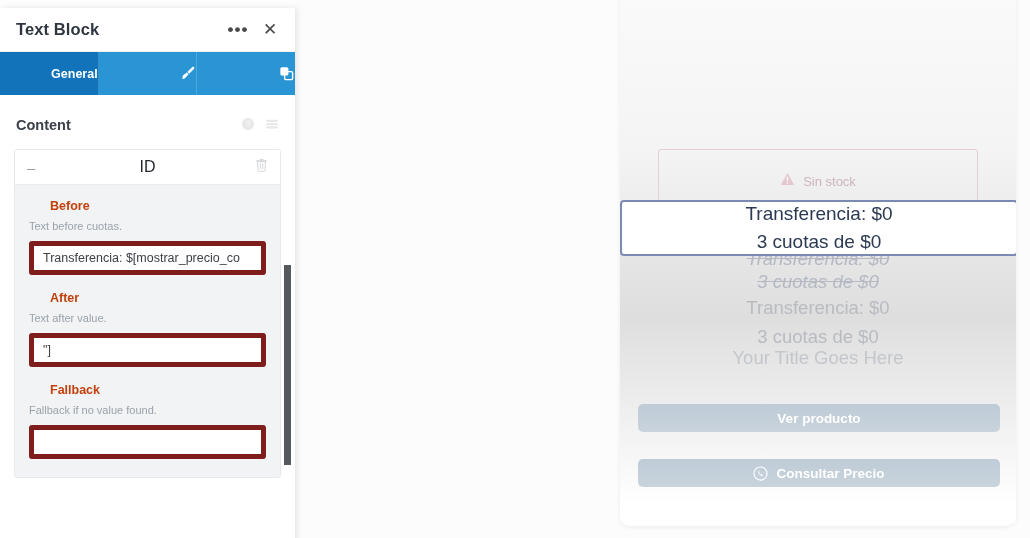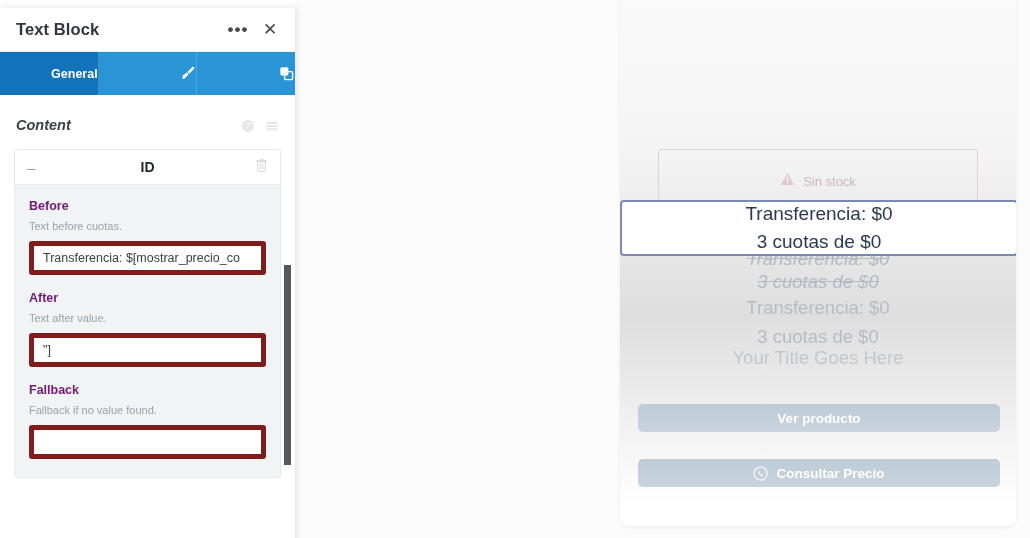--- a/index.html
+++ b/index.html
@@ -47,48 +47,47 @@
     border-right: 1px solid rgba(255,255,255,0.18);
   }
   .tab:last-child { border-right: none; }
   .tab.active { background: #1273ba; }
   .tab-label { font-size: 12.5px; font-weight: bold; }
   .tab svg { display:block; }
 
   .panel-body { position: relative; height: calc(538px - 44px - 43px); background:#fff; }
 
   .section-head {
-    display:flex; align-items:flex-end;
+    display:flex; align-items:flex-start;
     padding: 22px 16px 10px 16px;
-    font-style: italic;
   }
   .section-title { font-size: 14.5px; font-weight: bold; color:#3b4148; flex:1; }
   .section-tool { margin-left: 10px; opacity:.55; cursor:pointer; display:flex;}
 
   .repeater {
     margin: 6px 14px 0 14px;
     border: 1px solid #e6e9ec;
     border-radius: 3px;
     overflow: hidden;
     background: #fff;
   }
   .rep-head {
     display: flex; align-items: center;
     height: 35px; padding: 0 12px;
     background: #fff; border-bottom: 1px solid #ececec;
   }
   .rep-dash { color:#9aa0a6; font-size: 15px; width: 22px; cursor:pointer;}
-  .rep-name { flex:1; text-align:center; font-size: 14px; font-weight: bold; color:#23282d; }
+  .rep-name { flex:1; text-align:center; font-size: 16px; font-weight: normal; color:#23282d; }
   .rep-trash { width: 22px; text-align:right; opacity:.45; cursor:pointer; }
 
   .rep-body { background: #f1f3f5; padding: 14px 14px 18px 14px; }
 
   .field { margin-bottom: 16px; }
   .field:last-child { margin-bottom: 0; }
-  .field-label { font-size: 12.5px; font-weight: bold; color:#701a75; margin-bottom: 7px; }
+  .field-label { font-size: 12.5px; font-weight: bold; color:#c2410c; margin-bottom: 7px; margin-left: 21px; }
   .field-desc { font-size: 11px; color:#9aa2aa; margin-bottom: 9px; }
   .field-input {
     width: 100%; height: 34px;
     border: 5px solid #7f1d1d; border-radius: 3px;
     background: #fff;
     font-family: "Liberation Sans", sans-serif;
     font-size: 12.5px; color: #3c4146;
     padding: 0 9px;
     outline: none;
   }

